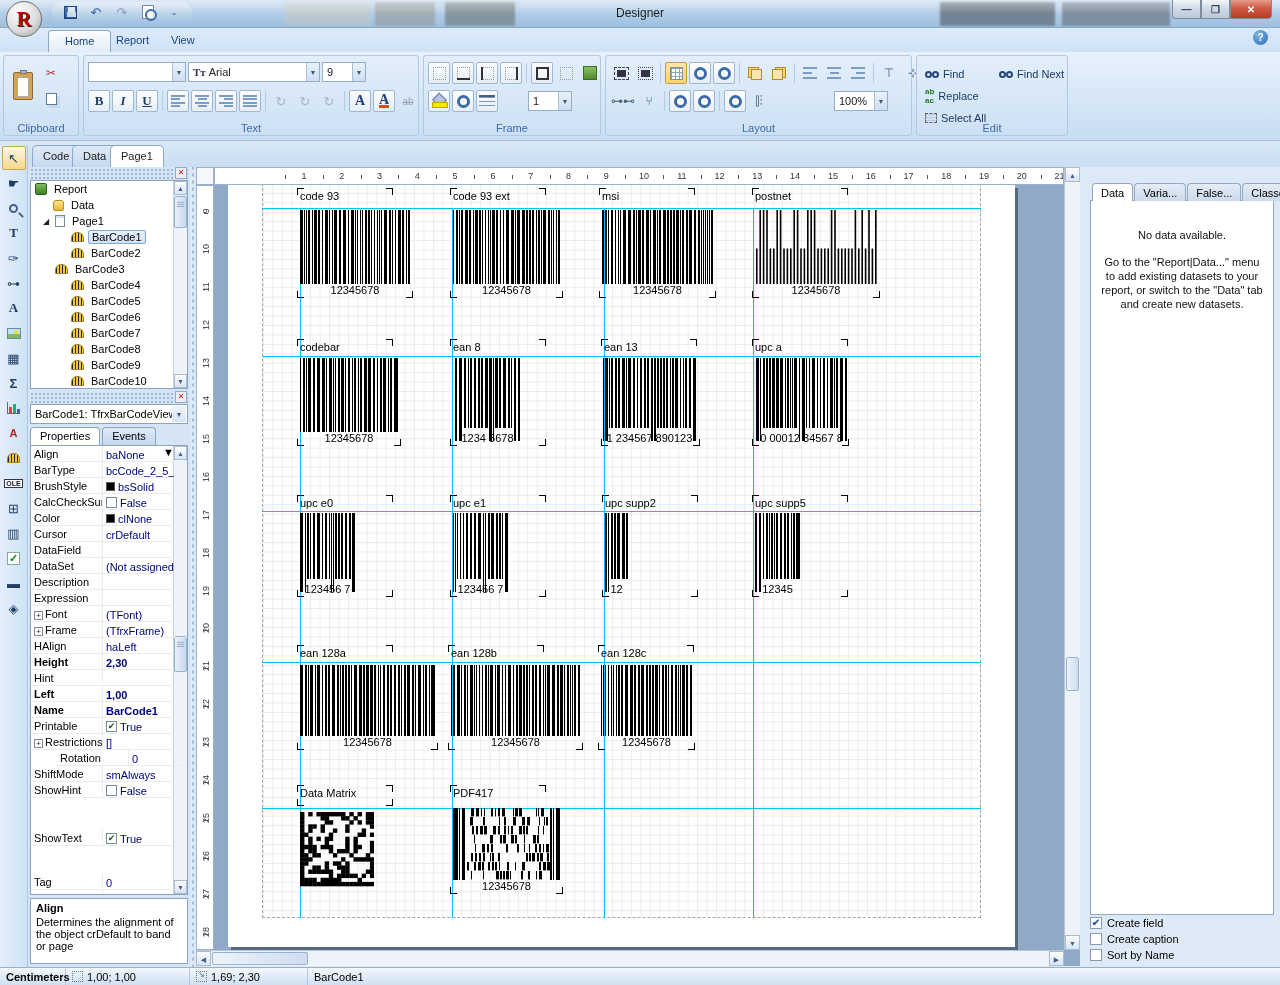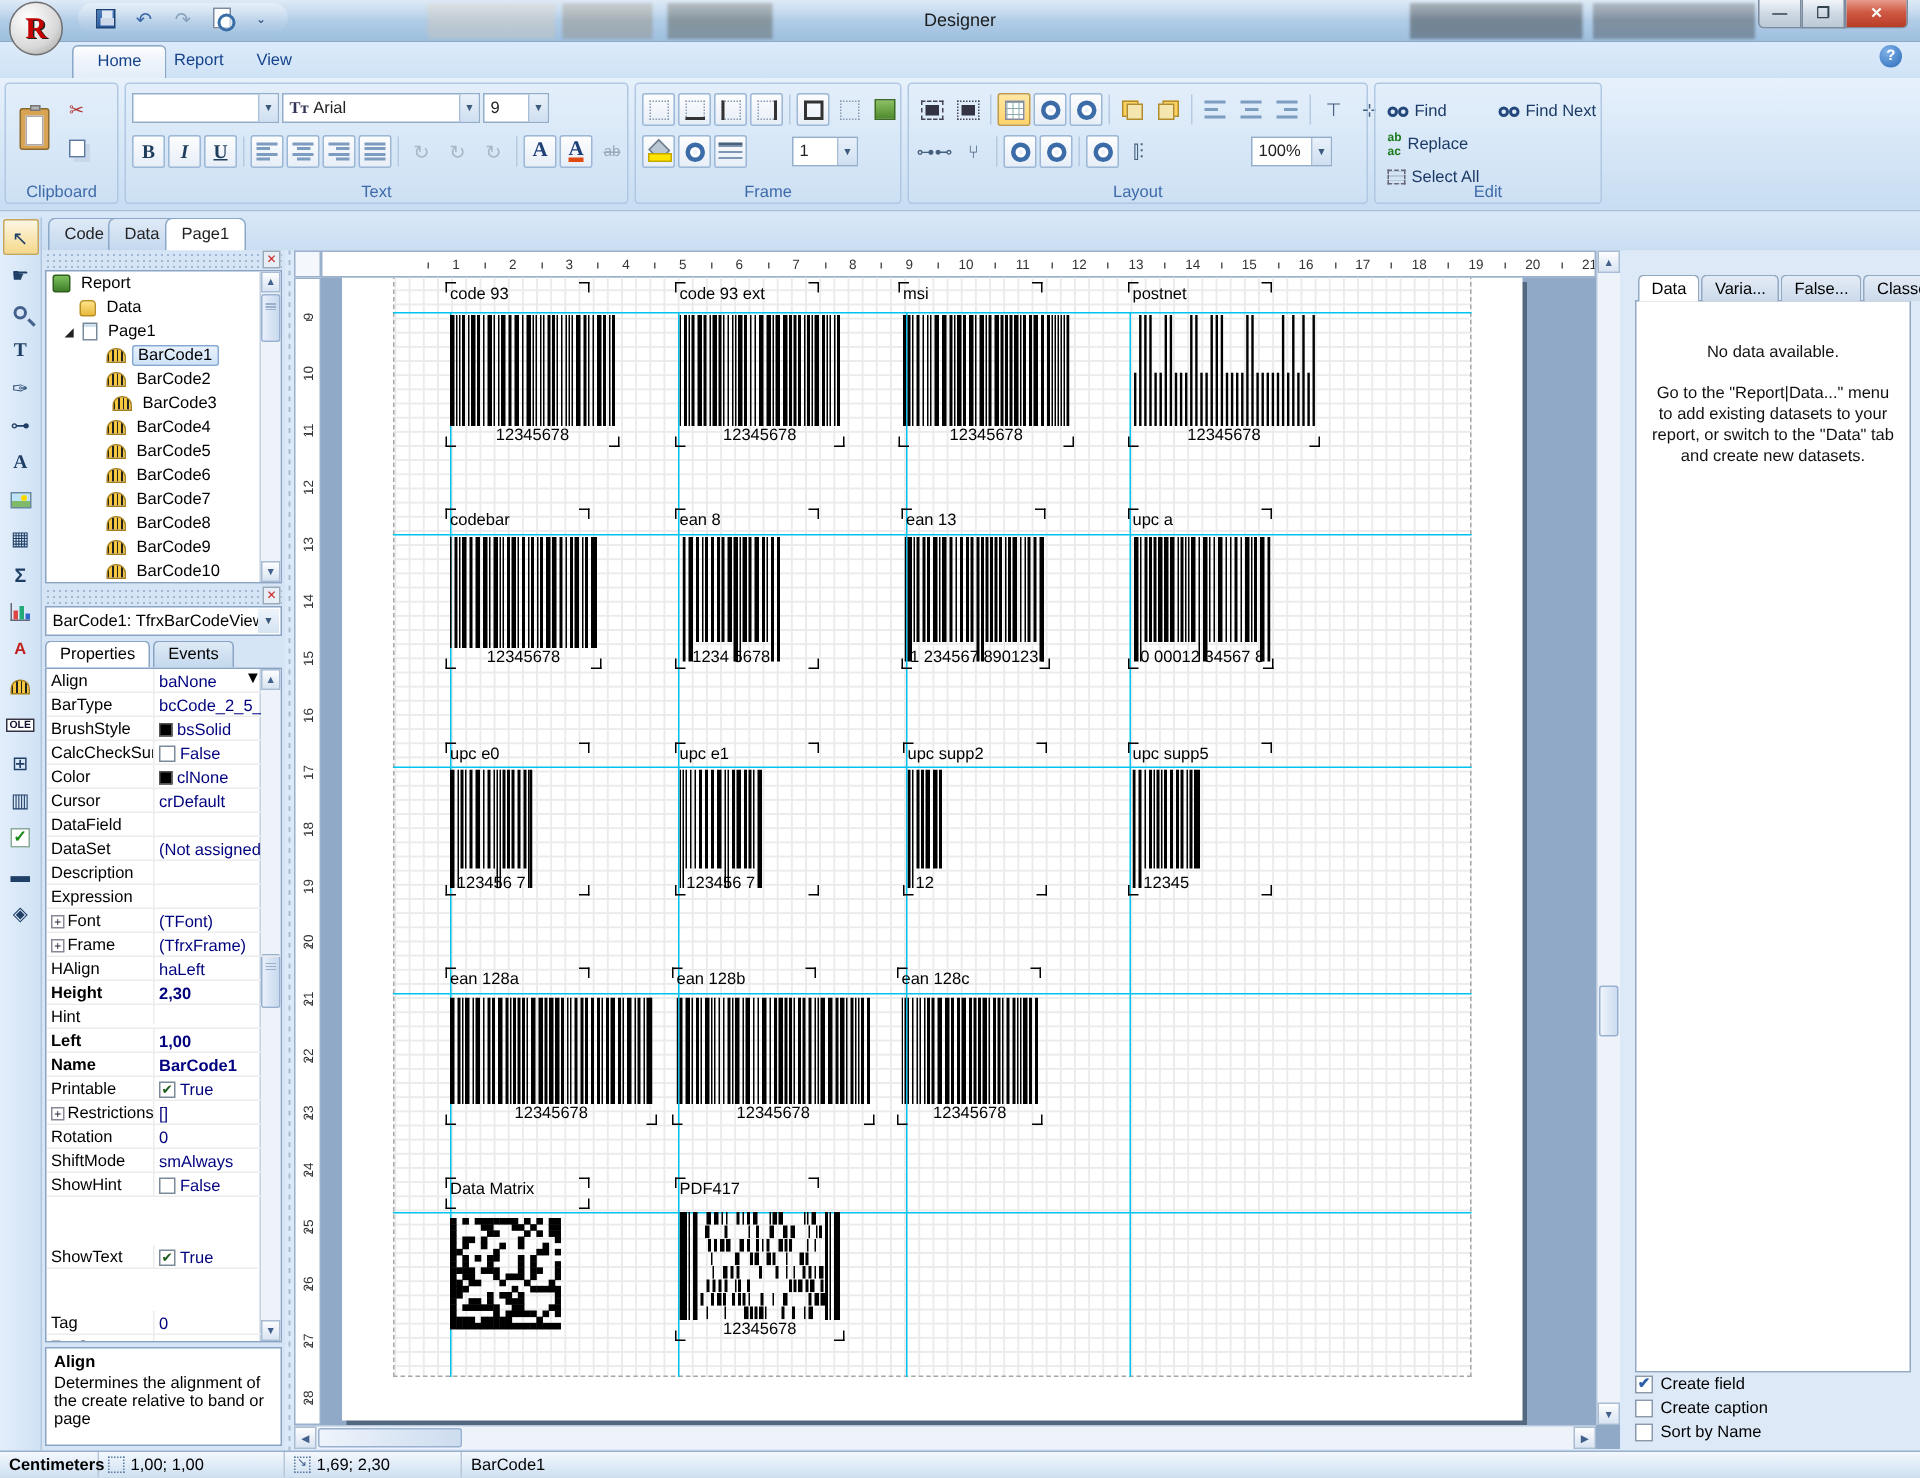--- a/index.html
+++ b/index.html
@@ -602,21 +602,21 @@
         <span class="lbl">Page1</span>
       </div>
       <div class="tree-item sel" style="padding-left: 40px;">
         <span class="bc-ic"></span>
         <span class="lbl">BarCode1</span>
       </div>
       <div class="tree-item" style="padding-left: 40px;">
         <span class="bc-ic"></span>
         <span class="lbl">BarCode2</span>
       </div>
-      <div class="tree-item" style="padding-left: 44px;">
+      <div class="tree-item" style="padding-left: 24px;">
         <span class="bc-ic"></span>
         <span class="lbl">BarCode3</span>
       </div>
       <div class="tree-item" style="padding-left: 40px;">
         <span class="bc-ic"></span>
         <span class="lbl">BarCode4</span>
       </div>
       <div class="tree-item" style="padding-left: 40px;">
         <span class="bc-ic"></span>
         <span class="lbl">BarCode5</span>
@@ -773,21 +773,21 @@
           <span class="cb">✔</span>
           <span>True</span>
         </div>
       </div>
       <div class="prow" style="width: 143px;">
         <div class="pn"><span class="ex">+</span>Restrictions</div>
         <div class="pv">
           <span>[]</span>
         </div>
       </div>
-      <div class="prow" style="width: 143px;">
+      <div class="prow" style="width: 143px; margin-left: 26px;">
         <div class="pn">Rotation</div>
         <div class="pv">
           <span>0</span>
         </div>
       </div>
       <div class="prow" style="width: 143px;">
         <div class="pn">ShiftMode</div>
         <div class="pv">
           <span>smAlways</span>
         </div>
@@ -832,21 +832,21 @@
       </div>
       <div class="prow" style="width: 143px;">
         <div class="pn">URL</div>
         <div class="pv">
           <span></span>
         </div>
       </div>
     </div>
   <div class="descbox">
     <b>Align</b>
-    <span>Determines the alignment of the create relative to band or page</span>
+    <span>Determines the alignment of the object crDefault to band or page</span>
   </div>
 </div>
 <div class="panel-splitter"></div>
 
 <div class="canvas">
   <div class="corner"></div>
   <div class="hruler" id="hruler">
       <span class="hnum" style="left: 89px;">1</span>
       <span class="hnum" style="left: 126.78px;">2</span>
       <span class="hnum" style="left: 164.56px;">3</span>

